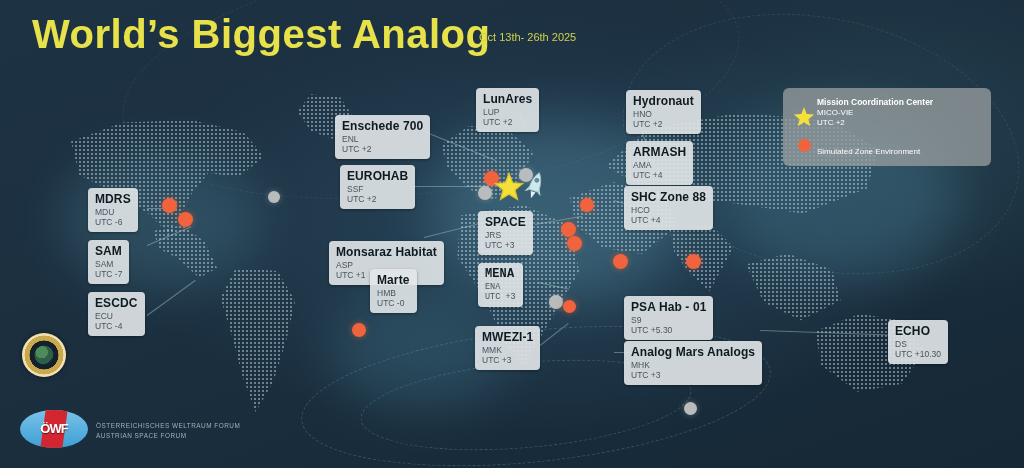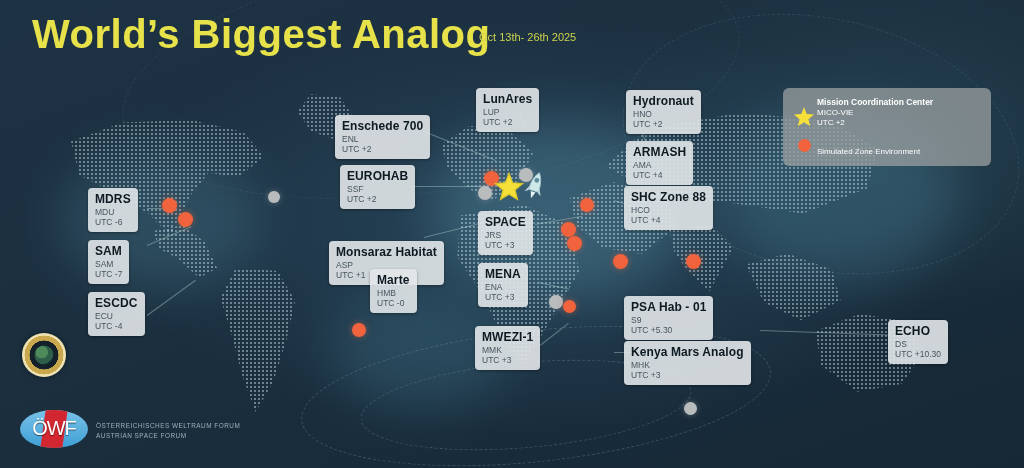--- a/index.html
+++ b/index.html
@@ -56,21 +56,21 @@
     background:radial-gradient(circle at 50% 50%, #14202a 0 46%, #c9a84e 47% 62%, #efe2b0 63% 76%, #b99a45 77% 100%);
     box-shadow:0 0 5px rgba(0,0,0,.5);}
   #badge .inner{position:absolute;left:50%;top:50%;transform:translate(-50%,-50%);
     width:19px;height:19px;border-radius:50%;
     background:radial-gradient(circle at 38% 35%,#4f8a5a 0 36%, #2d5f49 37% 70%, #16333a 71% 100%);}
   #owf{position:absolute;left:20px;top:410px;width:68px;height:38px;border-radius:50%/50%;
     background:linear-gradient(180deg,#79c2e8 0%,#3e9fd4 100%);overflow:hidden;}
   #owf .red{position:absolute;left:50%;top:-3px;transform:translateX(-50%) skewX(-8deg);
     width:22px;height:44px;background:#d22630;}
   #owf .txt{position:absolute;left:50%;top:50%;transform:translate(-50%,-52%);
-    color:#fff;font-weight:normal;font-size:20px;letter-spacing:-1px;
+    color:#fff;font-weight:bold;font-size:13px;letter-spacing:-1px;
     text-shadow:0 1px 1px rgba(0,0,0,.55);white-space:nowrap;}
   #owftext{position:absolute;left:96px;top:421px;color:#9fb0ba;font-size:6.4px;
     letter-spacing:.5px;line-height:1.55;}
 </style>
 </head>
 <body>
 
 <div id="stage">
 
   <div>
@@ -231,21 +231,21 @@
   <div class="label" style="left:476px;top:88px;">
     <div class="nm">LunAres</div>
     <div class="cd">LUP</div>
     <div class="tz">UTC +2</div>
   </div>
   <div class="label" style="left:478px;top:211px;">
     <div class="nm">SPACE</div>
     <div class="cd">JRS</div>
     <div class="tz">UTC +3</div>
   </div>
-  <div class="label" style="left:478px;top:263px;">
+  <div class="label" style="left:478px;top:263px;font-family:Liberation Mono, monospace;">
     <div class="nm">MENA</div>
     <div class="cd">ENA</div>
     <div class="tz">UTC +3</div>
   </div>
   <div class="label" style="left:475px;top:326px;">
     <div class="nm">MWEZI-1</div>
     <div class="cd">MMK</div>
     <div class="tz">UTC +3</div>
   </div>
 
@@ -263,21 +263,21 @@
     <div class="nm">SHC Zone 88</div>
     <div class="cd">HCO</div>
     <div class="tz">UTC +4</div>
   </div>
   <div class="label" style="left:624px;top:296px;">
     <div class="nm">PSA Hab - 01</div>
     <div class="cd">S9</div>
     <div class="tz">UTC +5.30</div>
   </div>
   <div class="label" style="left:624px;top:341px;">
-    <div class="nm">Kenya Mars Analog</div>
+    <div class="nm">Analog Mars Analogs</div>
     <div class="cd">MHK</div>
     <div class="tz">UTC +3</div>
   </div>
   <div class="label" style="left:888px;top:320px;">
     <div class="nm">ECHO</div>
     <div class="cd">DS</div>
     <div class="tz">UTC +10.30</div>
   </div>
 
   <div id="badge">

